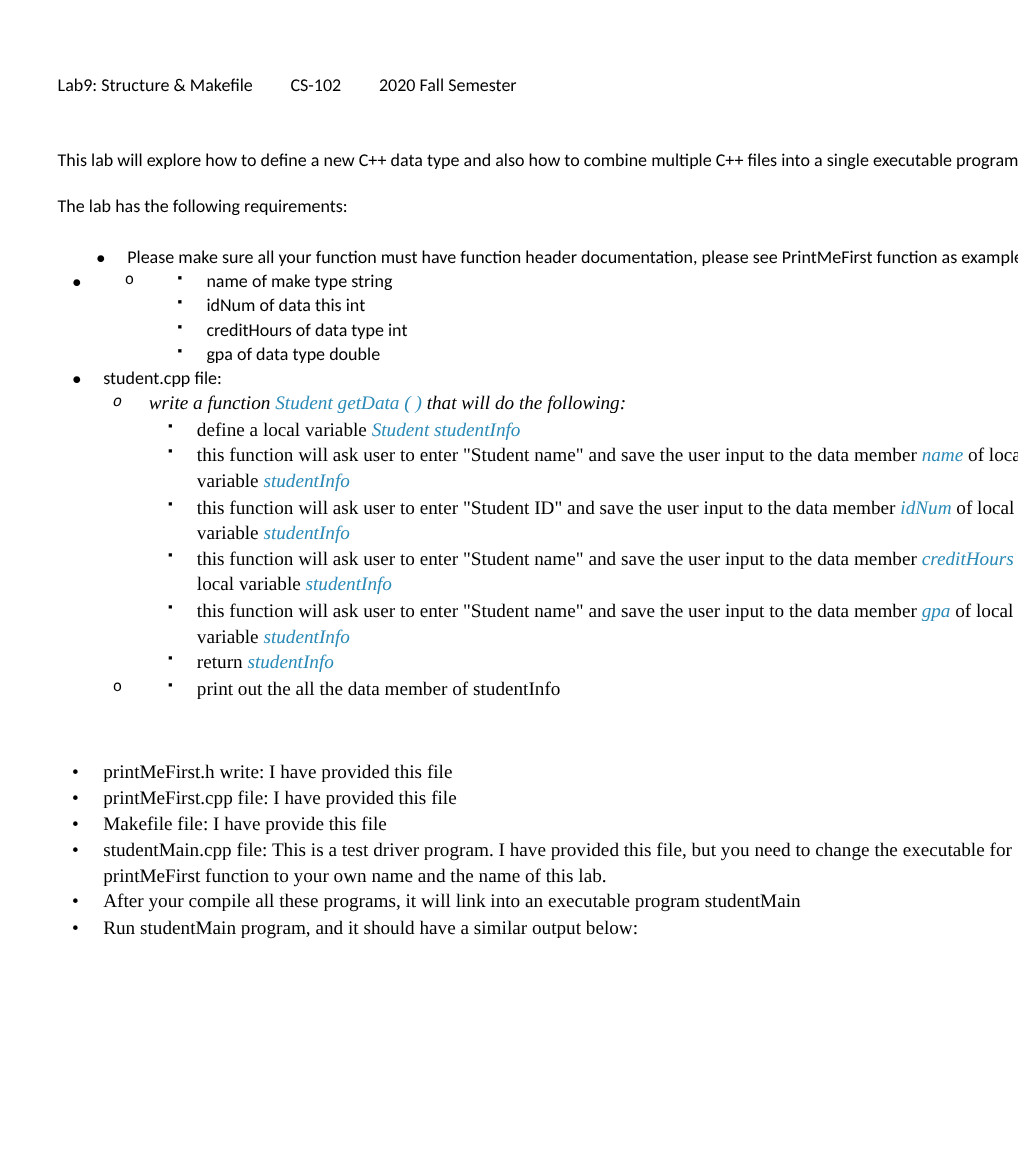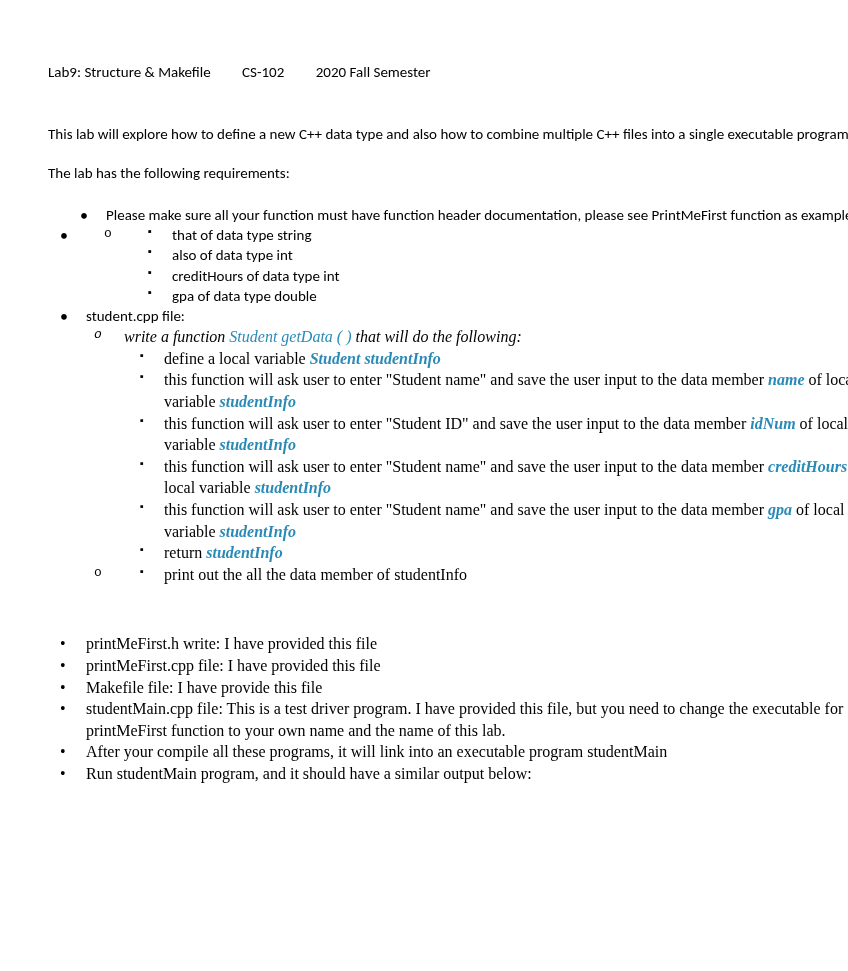--- a/index.html
+++ b/index.html
@@ -68,21 +68,21 @@
   }
   ul.subsub > li::before {
     content: "▪";
     position: absolute;
     left: 16px;
     top: 0;
     font-size: 11px;
   }
   .serif { font-family: "Times New Roman", Times, serif; font-size: 16px; }
   .italic { font-style: italic; }
-  .bolditalic { font-style: italic; font-weight: bold; }
+  .bolditalic { font-style: italic; font-weight: normal; }
   .teal { color: #2a8ab7; margin-top: 24px; }
   .spacer { height: 24px; }
   .spacer-small { height: 4px; }
 </style>
 </head>
 <body>
 
 <p class="header-line">
   <span>Lab9:  Structure &amp; Makefile</span>
   <span>CS-102</span>
@@ -98,22 +98,22 @@
 <div class="spacer-small"></div>
 
 <ul class="bullets">
   <li class="indent-more">
     <span>Please make sure all your function must have function header documentation, please see PrintMeFirst function as example.</span>
   </li>
   <li>
     <ul class="sub">
       <li>
         <ul class="subsub">
-          <li><span>that of data type string</span></li>
-          <li><span>also of data type int</span></li>
+          <li><span>name of make type string</span></li>
+          <li><span>idNum of data this int</span></li>
           <li><span>creditHours of data type int</span></li>
           <li><span>gpa of data type double</span></li>
         </ul>
       </li>
     </ul>
   </li>
   <li>
     <span>student.cpp file:</span>
     <ul class="sub shifted">
       <li class="serif italic">

